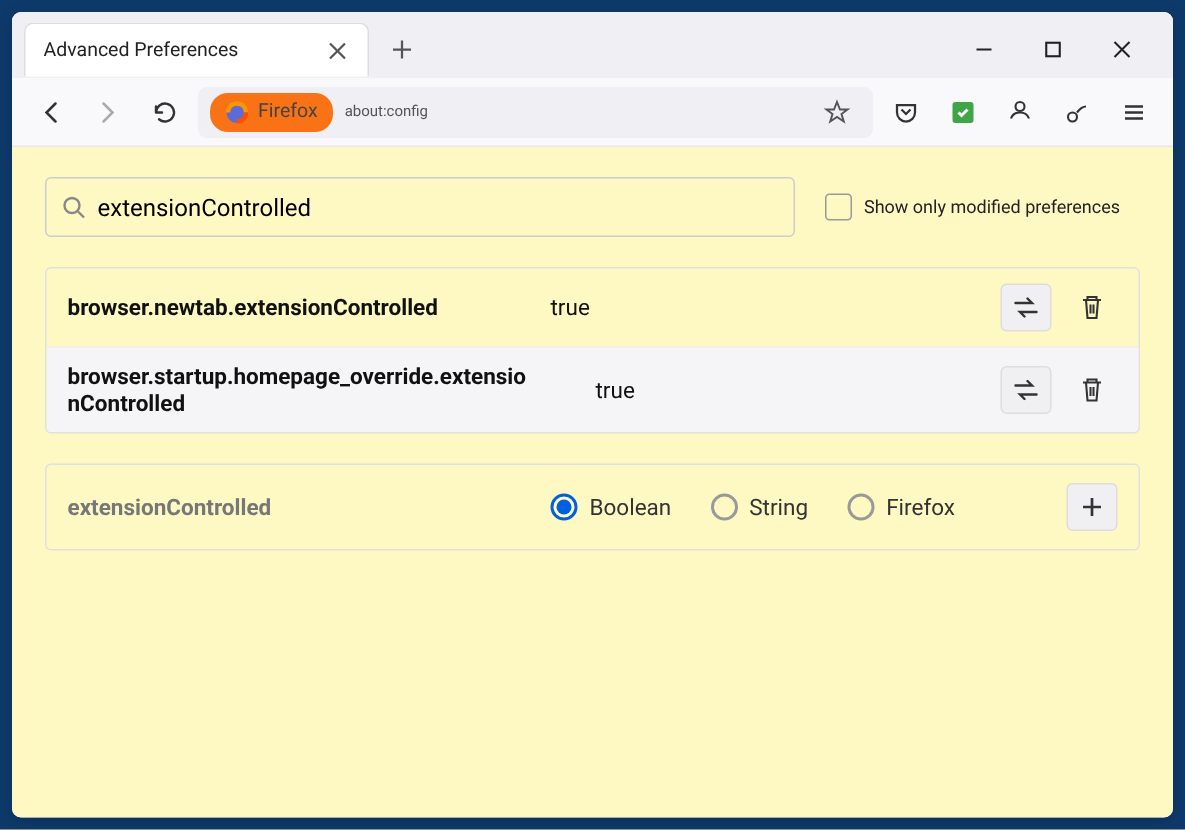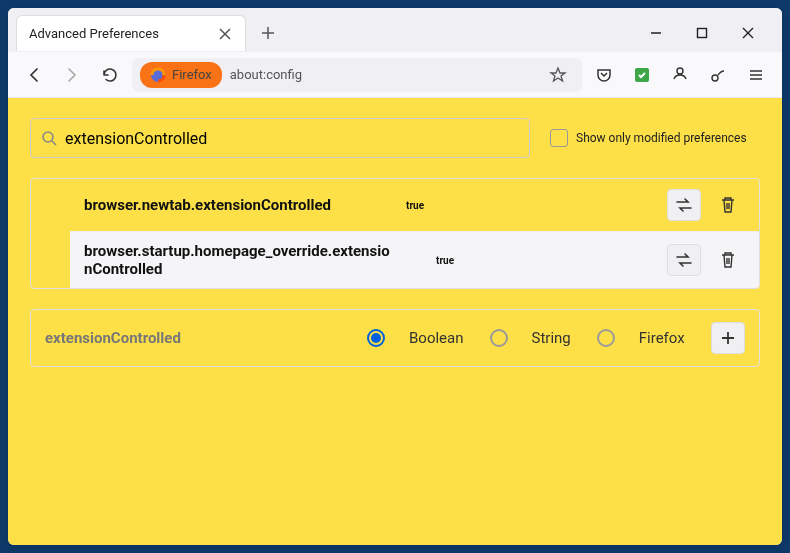--- a/index.html
+++ b/index.html
@@ -13,43 +13,43 @@
   .new-tab { width: 32px; height: 32px; display: flex; align-items: center; justify-content: center; color: #555; cursor: pointer; border-radius: 4px; }
   .tabbar-spacer { flex: 1; }
   .win-controls { display: flex; gap: 18px; padding-right: 12px; align-items: center; }
   .win-btn { width: 28px; height: 28px; display: flex; align-items: center; justify-content: center; color: #222; cursor: pointer; }
   
   .toolbar { display: flex; align-items: center; height: 46px; background: #f9f9fb; padding: 0 10px; gap: 6px; border-bottom: 1px solid #e8e8ec; }
   .tool-btn { width: 32px; height: 32px; display: flex; align-items: center; justify-content: center; color: #333; cursor: pointer; border-radius: 4px; }
   .tool-btn.disabled { color: #aaa; }
   .urlbar { flex: 1; display: flex; align-items: center; background: #f0f0f4; border-radius: 6px; height: 34px; padding: 0 8px; gap: 4px; }
   .urlbar-identity { display: flex; align-items: center; gap: 6px; background: #f97316; border-radius: 12px; padding: 2px 10px; height: 26px; }
-  .url-text { font-size: 13px; color: #555; flex: 1; padding-left: 4px; }
+  .url-text { font-size: 10px; color: #555; flex: 1; padding-left: 4px; }
   .urlbar .url-star { color: #555; }
   
-  .content { flex: 1; background: #fde047; padding: 20px 22px; overflow: auto; }
+  .content { flex: 1; background: #fef9c3; padding: 20px 22px; overflow: auto; }
   .search-row { display: flex; align-items: center; gap: 20px; margin-bottom: 20px; }
   .search-box { flex: 1; display: flex; align-items: center; border: 1px solid #ccc; border-radius: 4px; height: 40px; padding: 0 10px; gap: 8px; max-width: 500px; }
   .search-box input { border: none; outline: none; font-size: 16px; flex: 1; background: transparent; }
   .checkbox-wrap { display: flex; align-items: center; gap: 8px; font-size: 12px; color: #222; }
   .chk { width: 18px; height: 18px; border: 1.5px solid #999; border-radius: 3px; }
   
-  .prefs-list { border: 1px solid #e0e0e0; border-radius: 4px; margin-bottom: 20px; overflow: hidden; padding-left: 39px; }
+  .prefs-list { border: 1px solid #e0e0e0; border-radius: 4px; margin-bottom: 20px; overflow: hidden; }
   .pref-row { display: flex; align-items: center; padding: 10px 14px; gap: 12px; }
   .pref-row:first-child { border-bottom: 1px solid #eee; }
   .pref-row.striped { background: #f5f5f7; gap: 42px; }
   .pref-name { font-size: 15px; font-weight: 700; color: #111; width: 310px; word-break: break-word; }
-  .pref-value { font-size: 10px; font-weight: 700; color: #111; flex: 1; }
+  .pref-value { font-size: 15px; font-weight: 400; color: #111; flex: 1; }
   .pref-actions { display: flex; gap: 10px; }
   .action-btn { width: 34px; height: 32px; display: flex; align-items: center; justify-content: center; border: 1px solid #ddd; background: #f0f0f2; border-radius: 4px; cursor: pointer; }
   
   .add-row { display: flex; align-items: center; border: 1px solid #e0e0e0; border-radius: 4px; padding: 12px 14px; gap: 12px; }
   .add-name { font-size: 15px; font-weight: 700; color: #777; width: 310px; }
   .radio-group { display: flex; gap: 26px; flex: 1; align-items: center; }
-  .radio-opt { display: flex; align-items: center; gap: 24px; font-size: 15px; color: #333; }
+  .radio-opt { display: flex; align-items: center; gap: 8px; font-size: 15px; color: #333; }
   .radio { width: 18px; height: 18px; border: 2px solid #999; border-radius: 50%; display: flex; align-items: center; justify-content: center; }
   .radio.checked { border-color: #0060df; }
   .radio.checked::after { content: ""; width: 10px; height: 10px; background: #0060df; border-radius: 50%; }
   
   svg { display: block; }
 </style>
 </head>
 <body>
 
 <div class="window">

